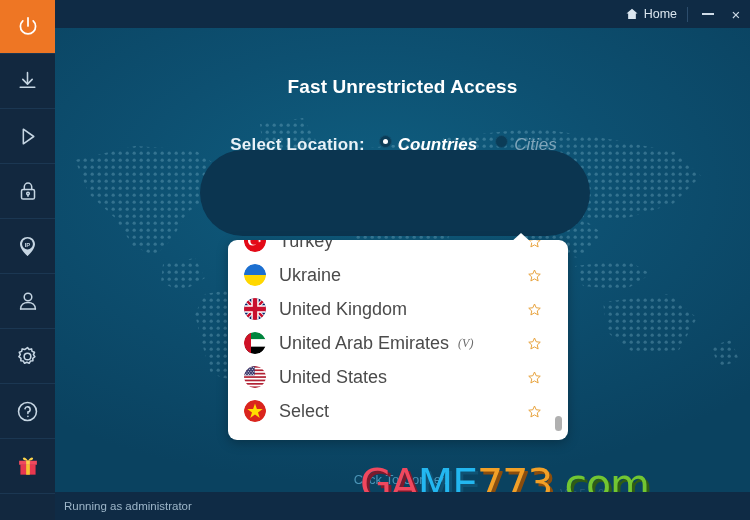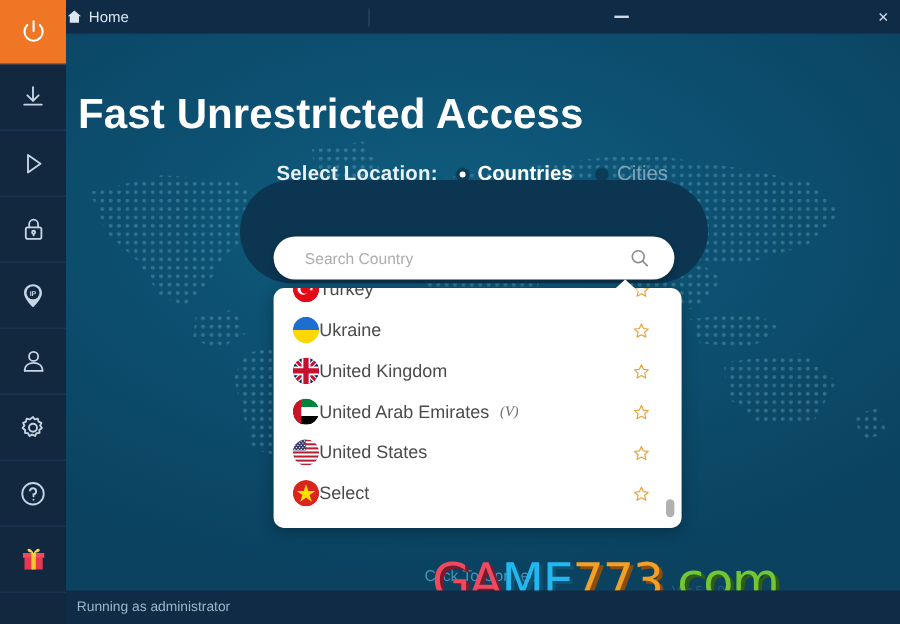--- a/index.html
+++ b/index.html
@@ -24,21 +24,21 @@
     border-bottom:1px solid #1b3consistent;
     border-bottom:1px solid #1b3752;
   }
   .side-item.power { background:#ee7624; height:54px; }
   .side-item svg { display:block; }
 
   
   #topbar {
     position:absolute; left:55px; top:0; right:0; height:28px;
     background:#0f2b45; z-index:30;
-    display:flex; align-items:center; justify-content:space-between;
+    display:flex; align-items:center; justify-content:flex-end;
   }
   #home-btn {
     display:flex; align-items:center; gap:5px;
     color:#dbe6ef; font-size:12.5px; margin-right:10px;
   }
   .tb-divider { width:1px; height:15px; background:#2c4d6c; margin-right:6px; }
   .tb-btn {
     width:28px; height:28px; display:flex; align-items:center; justify-content:center;
     color:#cfdce8;
   }
@@ -57,32 +57,32 @@
   #worldmap {
     position:absolute; left:0; top:60px; width:695px; height:300px;
     opacity:.30; pointer-events:none;
   }
 
   #smart-connect {
     position:absolute; top:15px; left:0; right:0; text-align:center;
     color:#5fc8e8; font-size:17px; letter-spacing:.2px;
   }
   #headline {
-    position:absolute; top:48px; left:10px; right:0; text-align:left;
-    color:#ffffff; font-size:35px; font-weight:bold; letter-spacing:.1px;
+    position:absolute; top:48px; left:0; right:0; text-align:center;
+    color:#ffffff; font-size:19px; font-weight:bold; letter-spacing:.1px;
   }
 
   
   #select-row {
     position:absolute; top:107px; left:0; right:0;
     display:flex; align-items:center; justify-content:center; gap:0;
     font-size:17px;
   }
   #select-label { color:#e8f1f7; font-weight:bold; margin-right:14px; letter-spacing:.2px; }
-  .radio-opt { display:flex; align-items:center; gap:6px; margin-right:18px; }
+  .radio-opt { display:flex; align-items:flex-start; gap:6px; margin-right:18px;font-style:italic; }
   .radio-dot {
     width:13px; height:13px; border-radius:50%; background:#0b3c57;
     display:flex; align-items:center; justify-content:center;
     border:1px solid #11506f;
   }
   .radio-dot .inner { width:5px; height:5px; border-radius:50%; background:#ffffff; }
   .radio-opt.active .label { color:#ffffff; font-weight:bold; }
   .radio-opt .label { color:#7fa5ba; }
 
   
@@ -115,21 +115,21 @@
     width:0; height:0;
     border-left:11px solid transparent; border-right:11px solid transparent;
     border-bottom:10px solid #ffffff;
     z-index:2;
   }
   #dd-list { position:absolute; left:0; top:-16px; width:340px; }
   .cty-row {
     height:34px; display:flex; align-items:center; padding:0 0 0 16px;
   }
   .flag { width:22px; height:22px; border-radius:50%; overflow:hidden; flex:0 0 22px; position:relative; }
-  .cty-name { font-size:15px; color:#4b4b4b; white-space:nowrap;text-align:center; }
+  .cty-name { margin-left:13px; font-size:18px; color:#4b4b4b; white-space:nowrap;text-align:center; }
   .cty-tag { margin-left:9px; font-size:12px; color:#6b6b6b; font-style:italic; font-family:"Liberation Serif", serif; }
   .star { margin-left:auto; margin-right:26px; display:flex; }
   #dd-scroll-track { position:absolute; right:6px; top:6px; width:7px; bottom:6px; }
   #dd-scroll-thumb {
     position:absolute; right:6px; bottom:9px; width:7px; height:15px;
     background:#b0b0b0; border-radius:4px;
   }
 
   #click-connect {
     position:absolute; top:444px; left:0; right:0; text-align:center;
@@ -304,29 +304,20 @@
       </span>
 
       <span class="radio-opt">
         <span class="radio-dot"></span>
         <span class="label">Cities</span>
       </span>
     </div>
 
     <div id="search-backdrop"></div>
 
-    <div id="search-box">
-      <input id="search-input" type="text" placeholder="Search Country" style="">
-      <span id="search-icon">
-        <svg width="18" height="18" viewBox="0 0 24 24" fill="none" stroke="#8c8c8c" stroke-width="1.8" stroke-linecap="round">
-          <circle cx="10.5" cy="10.5" r="6.6"></circle>
-          <path d="M15.4 15.4 L20.5 20.5"></path>
-        </svg>
-      </span>
-    </div>
 
     <div id="dd-pointer"></div>
 
     <div id="dropdown">
       <div id="dd-list">
 
         <div class="cty-row">
           <span class="flag">
             <svg width="22" height="22" viewBox="0 0 22 22">
               <circle cx="11" cy="11" r="11" fill="#e30a17"></circle>

